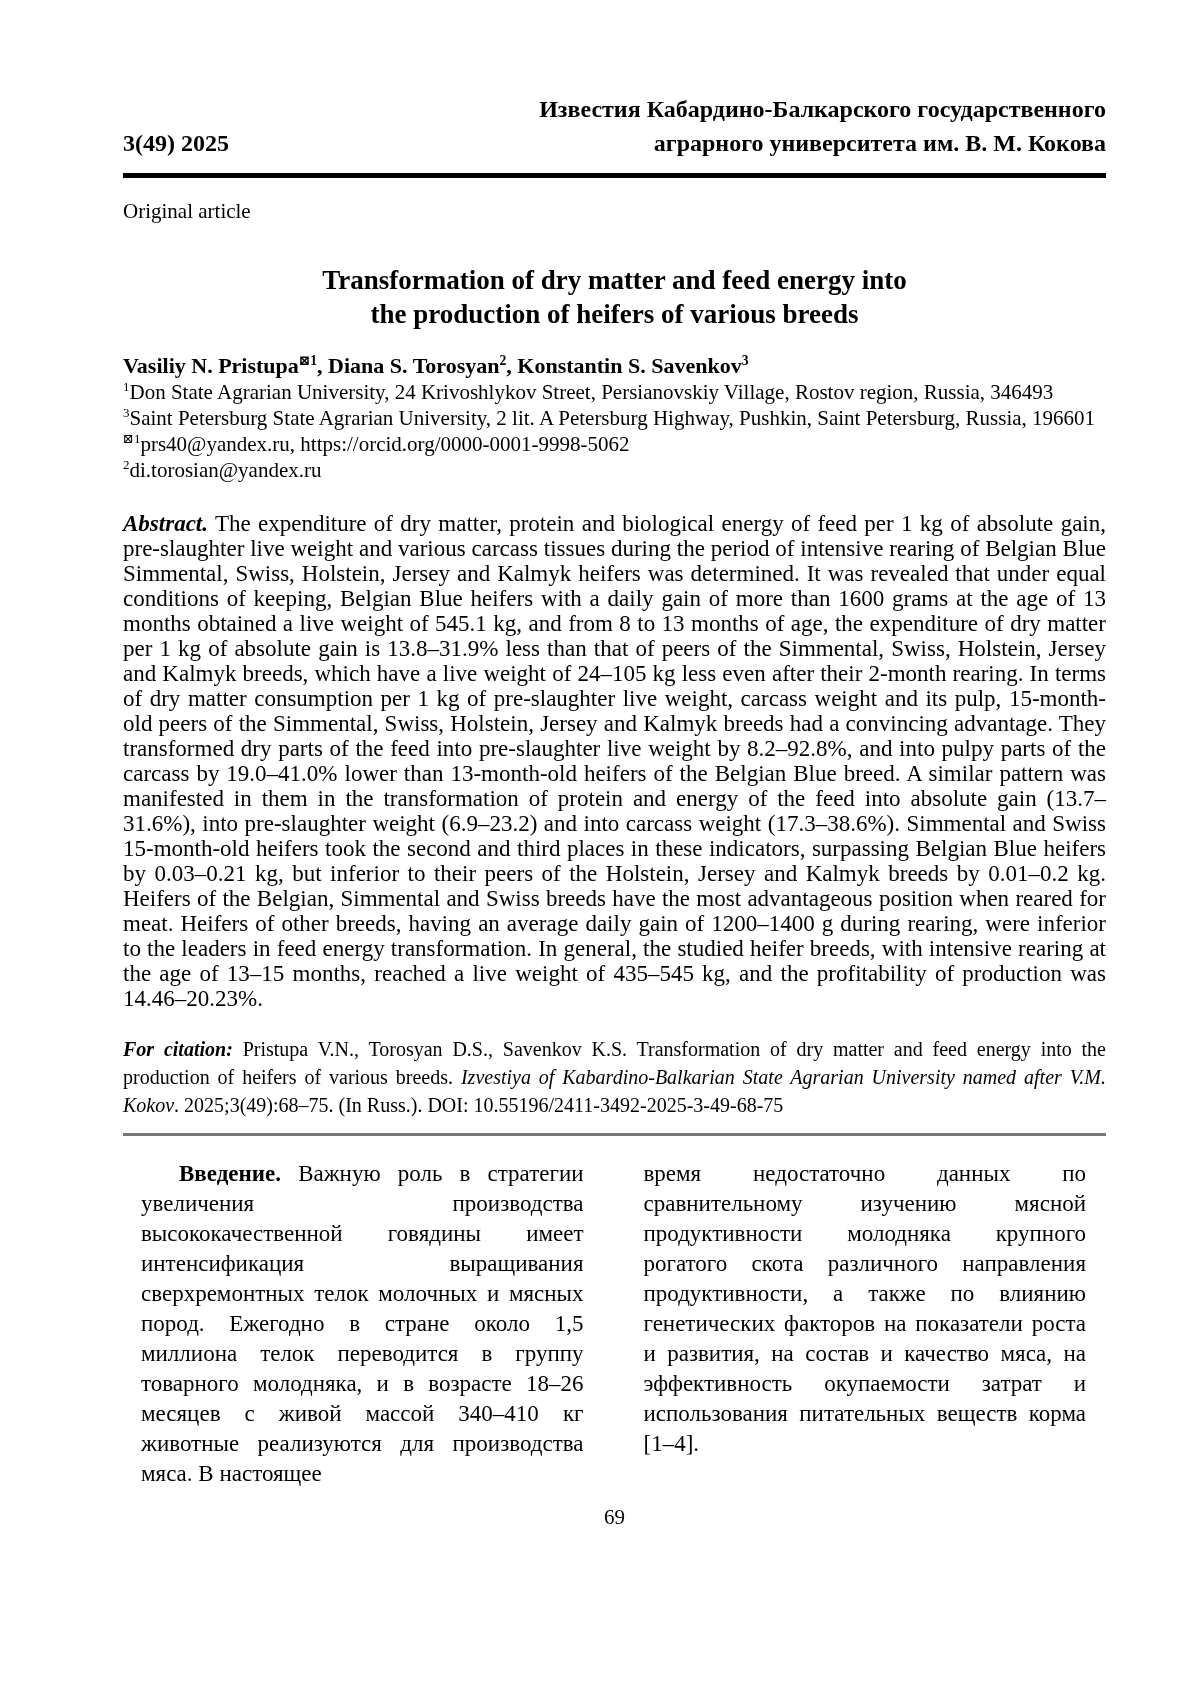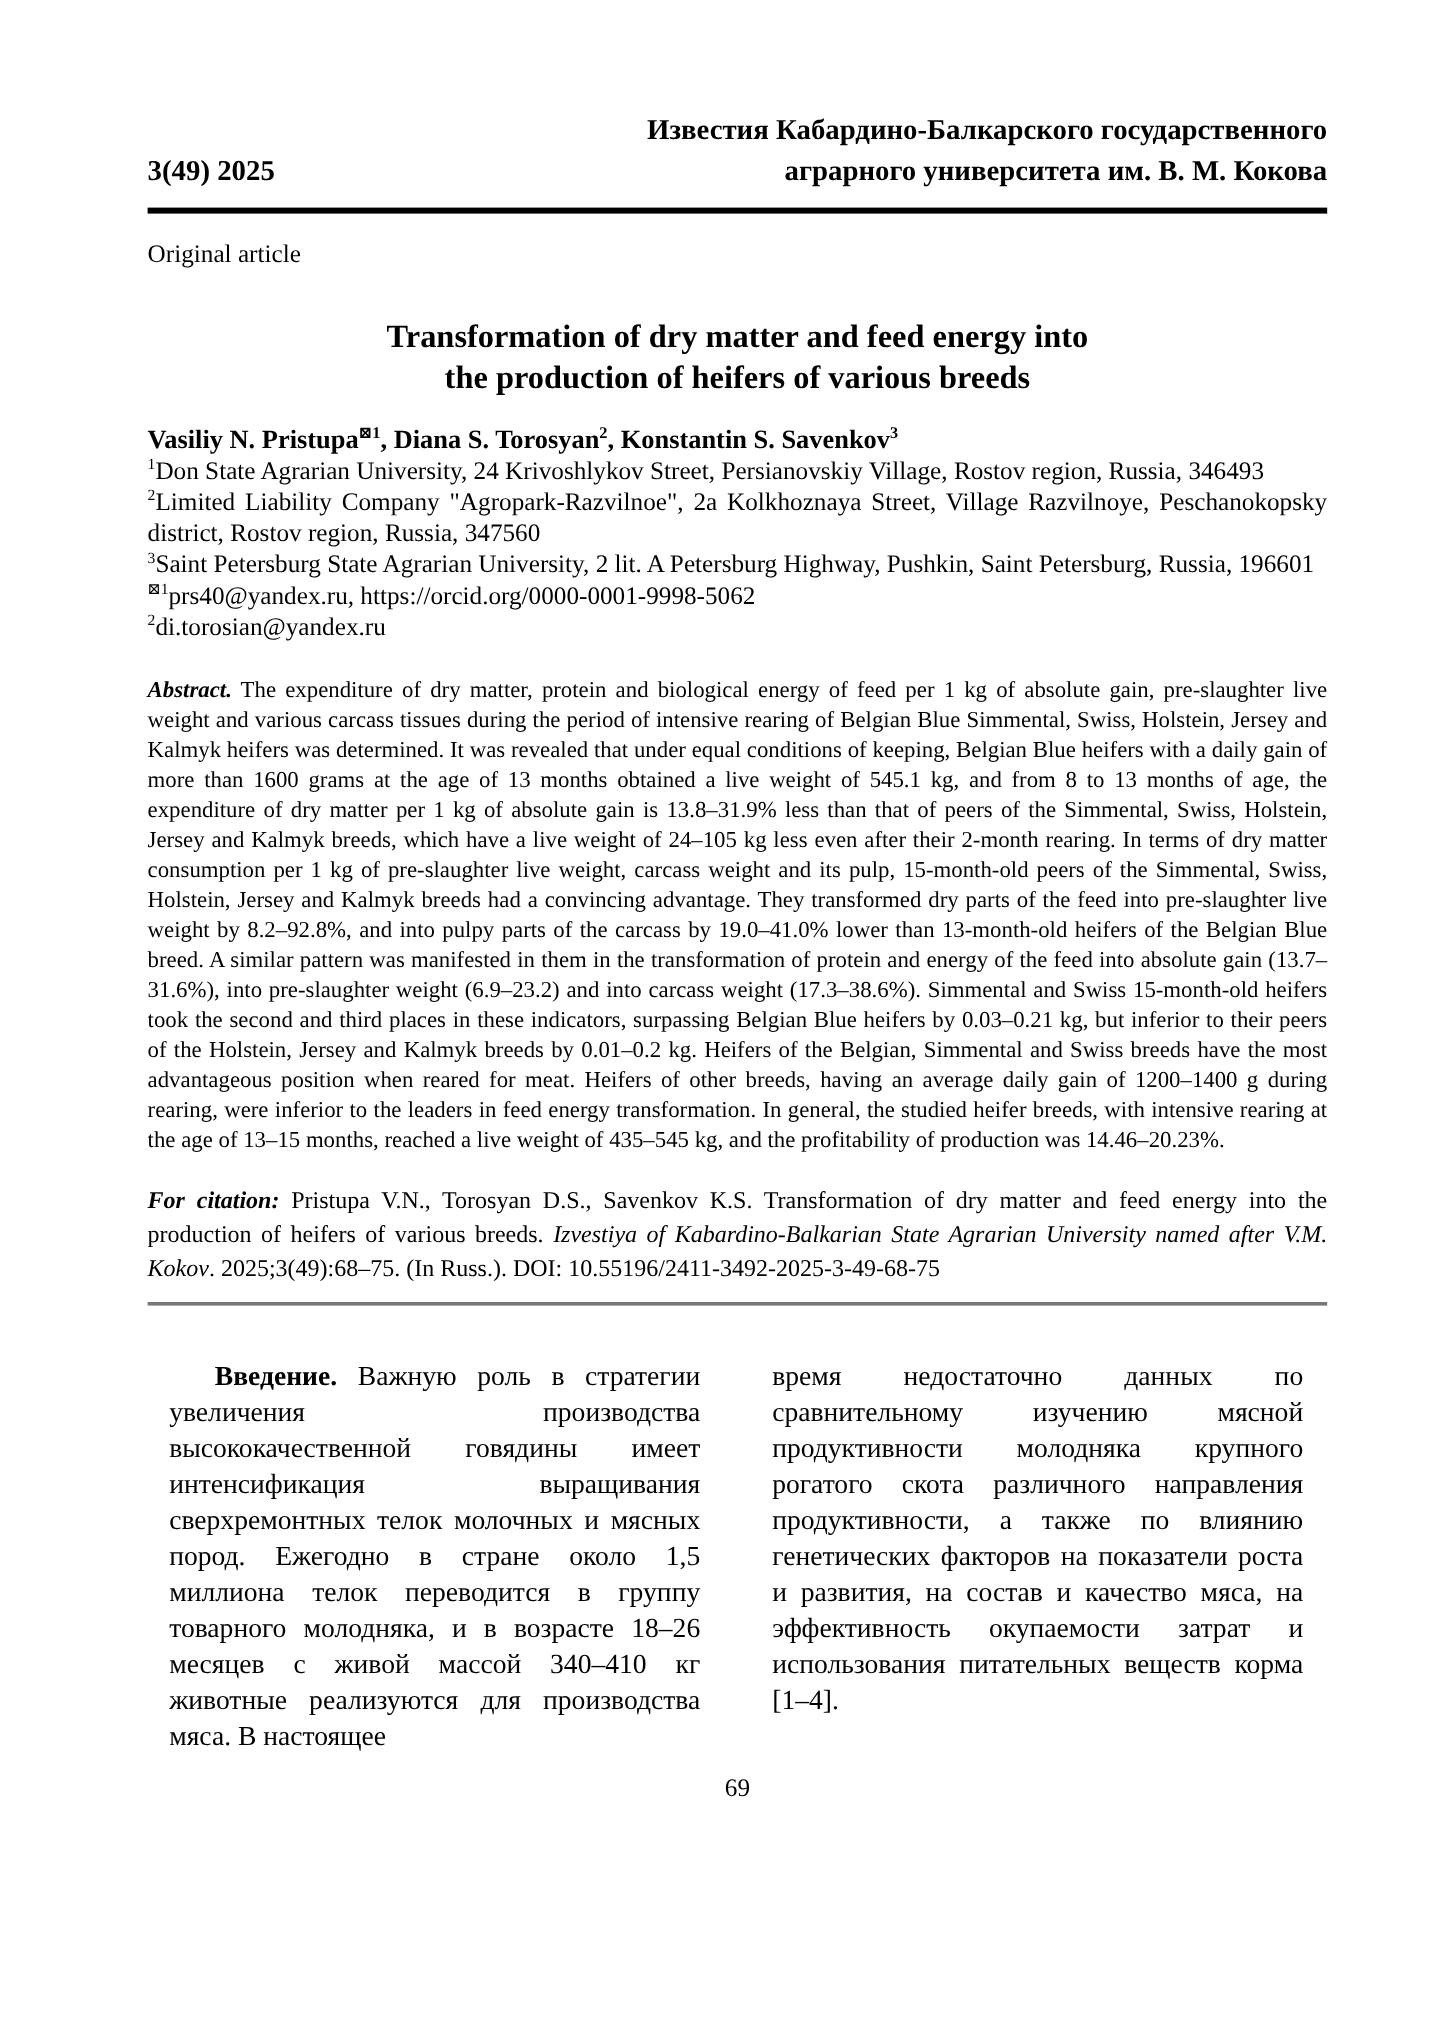--- a/index.html
+++ b/index.html
@@ -20,27 +20,27 @@
   .issue { font-weight: bold; font-size: 24px; padding-bottom: 3px; white-space: nowrap; }
   .journal-name { text-align: right; font-weight: bold; font-size: 24px; line-height: 34px; margin-top: 24px; }
   .rule-thick { height: 5px; background: #000; margin-top: 13px; }
   .article-type { font-size: 21px; margin-top: 21px; }
   .title { text-align: center; font-weight: bold; font-size: 27px; line-height: 34px; margin-top: 39px; }
   .authors { font-weight: bold; font-size: 22px; margin-top: 22px; }
   sup { font-size: 0.62em; vertical-align: super; line-height: 0; }
   .affiliations { font-size: 21px; line-height: 26px; text-align: justify; }
   .affiliations p, .contacts p { margin: 0; }
   .contacts { font-size: 21px; line-height: 26px; }
-  .abstract { margin-top: 28px; font-size: 19px; line-height: 25px; text-align: justify; }
+  .abstract { margin-top: 28px; font-size: 23px; line-height: 25px; text-align: justify; }
   .bi { font-weight: bold; font-style: italic; }
   .it { font-style: italic; }
   .keywords { margin-top: 20px; font-size: 19.5px; line-height: 25px; }
   .citation { margin-top: 24px; font-size: 20px; line-height: 28px; text-align: justify; }
   .rule-gray { height: 3px; background: #777; margin-top: 14px; }
-  .columns { display: flex; gap: 60px; margin-top: 44px; padding: 0 20px 0 18px; }
+  .columns { display: flex; gap: 60px; margin-top: 23px; padding: 0 20px 0 18px; }
   .col { flex: 1; font-size: 23px; line-height: 30px; text-align: justify; }
   .col p.indent { text-indent: 38px; }
   .b { font-weight: bold; }
   .page-number { text-align: center; font-size: 21px; margin-top: 16px; }
 </style>
 </head>
 <body>
 
 <div class="page">
 
@@ -58,21 +58,20 @@
 
   <div class="title">
     <div>Transformation of dry matter and feed energy into</div>
     <div>the production of heifers of various breeds</div>
   </div>
 
   <p class="authors"><span><span>Vasiliy N. Pristupa</span><sup><span>⊠</span><span>1</span></sup><span>, </span></span><span><span>Diana S. Torosyan</span><sup>2</sup><span>, </span></span><span><span>Konstantin S. Savenkov</span><sup>3</sup></span></p>
 
   <div class="affiliations">
     <p><sup>1</sup><span>Don State Agrarian University, 24 Krivoshlykov Street, Persianovskiy Village, Rostov region, Russia, 346493</span></p>
-    <p><sup>2</sup><span>Limited Liability Company "Agropark-Razvilnoe", 2a Kolkhoznaya Street, Village Razvilnoye, Peschanokopsky district, Rostov region, Russia, 347560</span></p>
     <p><sup>3</sup><span>Saint Petersburg State Agrarian University, 2 lit. A Petersburg Highway, Pushkin, Saint Petersburg, Russia, 196601</span></p>
   </div>
 
   <div class="contacts">
     <p><sup><span>⊠</span><span>1</span></sup><span>prs40@yandex.ru, https://orcid.org/0000-0001-9998-5062</span></p>
     <p><sup>2</sup><span>di.torosian@yandex.ru</span></p>
   </div>
 
   <p class="abstract"><span class="bi">Abstract.</span> <span>The expenditure of dry matter, protein and biological energy of feed per 1 kg of absolute gain, pre-slaughter live weight and various carcass tissues during the period of intensive rearing of Belgian Blue Simmental, Swiss, Holstein, Jersey and Kalmyk heifers was determined. It was revealed that under equal conditions of keeping, Belgian Blue heifers with a daily gain of more than 1600 grams at the age of 13 months obtained a live weight of 545.1 kg, and from 8 to 13 months of age, the expenditure of dry matter per 1 kg of absolute gain is 13.8–31.9% less than that of peers of the Simmental, Swiss, Holstein, Jersey and Kalmyk breeds, which have a live weight of 24–105 kg less even after their 2-month rearing. In terms of dry matter consumption per 1 kg of pre-slaughter live weight, carcass weight and its pulp, 15-month-old peers of the Simmental, Swiss, Holstein, Jersey and Kalmyk breeds had a convincing advantage. They transformed dry parts of the feed into pre-slaughter live weight by 8.2–92.8%, and into pulpy parts of the carcass by 19.0–41.0% lower than 13-month-old heifers of the Belgian Blue breed. A similar pattern was manifested in them in the transformation of protein and energy of the feed into absolute gain (13.7–31.6%), into pre-slaughter weight (6.9–23.2) and into carcass weight (17.3–38.6%). Simmental and Swiss 15-month-old heifers took the second and third places in these indicators, surpassing Belgian Blue heifers by 0.03–0.21 kg, but inferior to their peers of the Holstein, Jersey and Kalmyk breeds by 0.01–0.2 kg. Heifers of the Belgian, Simmental and Swiss breeds have the most advantageous position when reared for meat. Heifers of other breeds, having an average daily gain of 1200–1400 g during rearing, were inferior to the leaders in feed energy transformation. In general, the studied heifer breeds, with intensive rearing at the age of 13–15 months, reached a live weight of 435–545 kg, and the profitability of production was 14.46–20.23%.</span></p>
 

